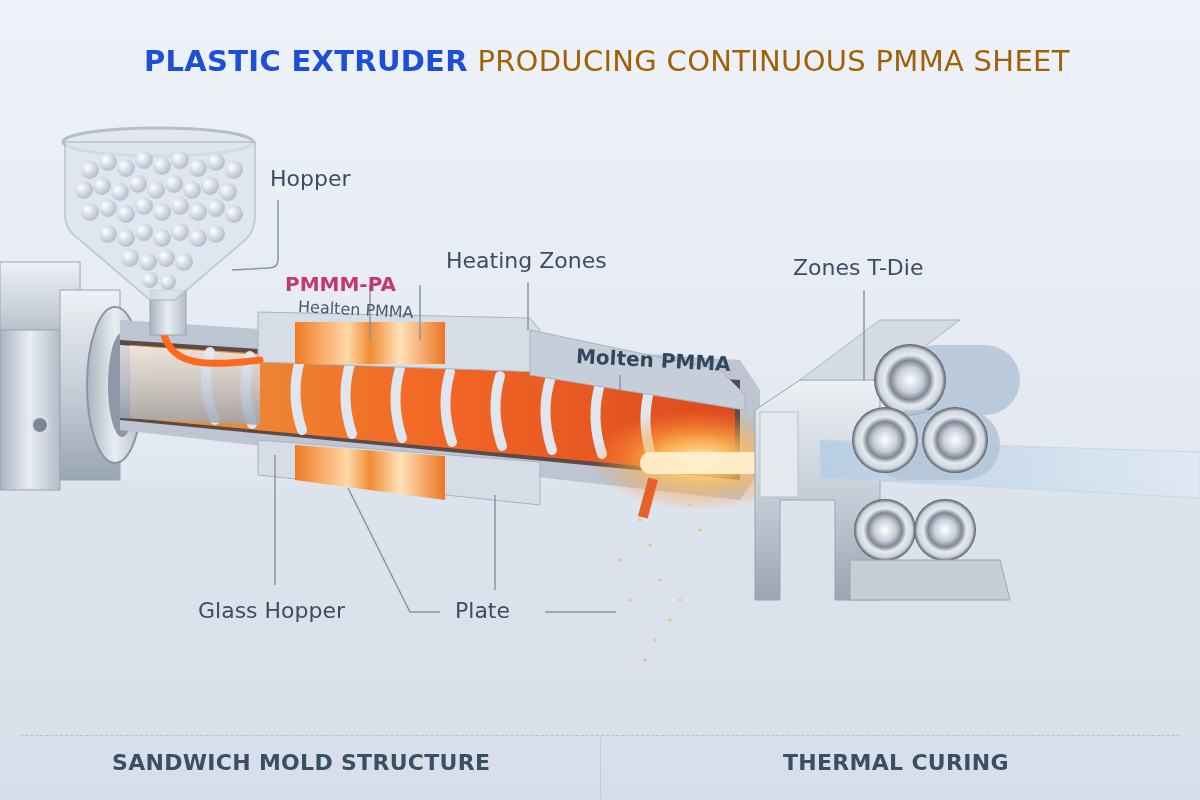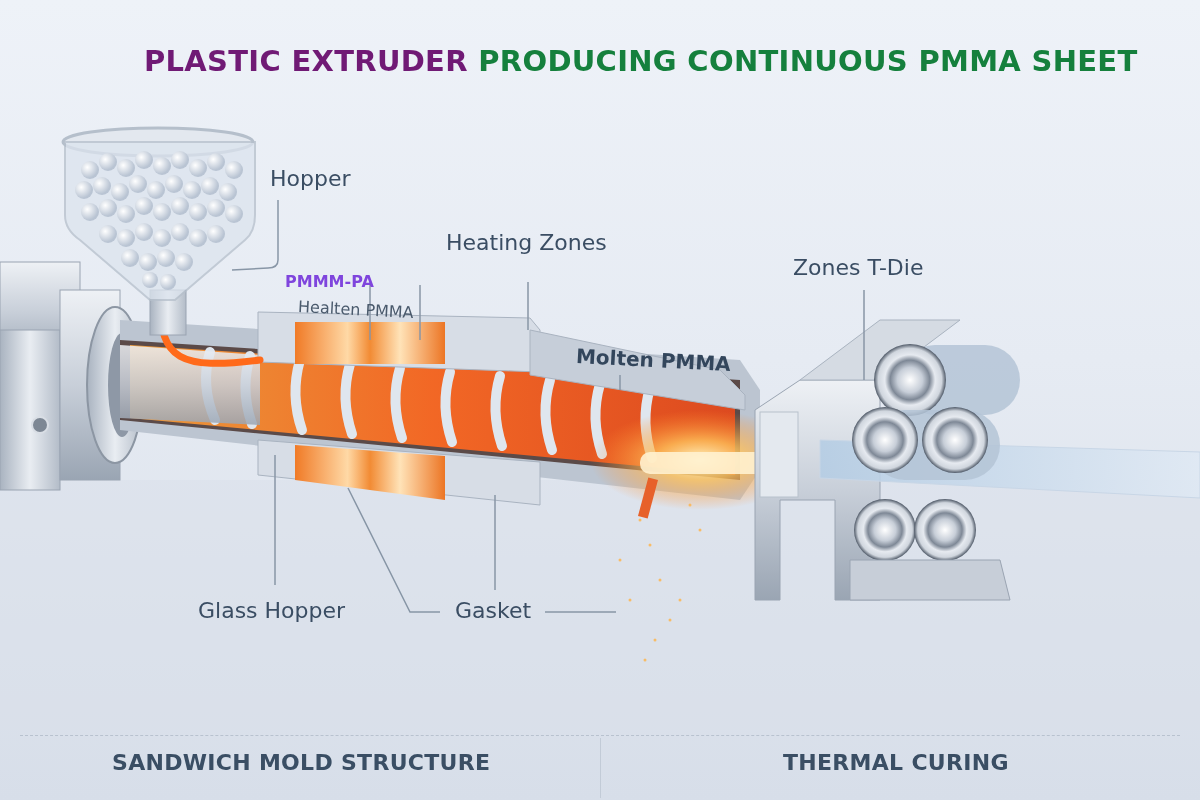--- a/index.html
+++ b/index.html
@@ -6,27 +6,27 @@
   body {
     width: 1200px; height: 800px; overflow: hidden; position: relative;
     font-family: "DejaVu Sans", sans-serif;
     background: linear-gradient(180deg, #eef2f8 0%, #e6ebf3 45%, #dfe5ee 70%, #d7dee9 100%);
   }
   .stage { position: absolute; inset: 0; }
   .title {
     position: absolute; left: 144px; top: 44px; font-size: 29px; letter-spacing: 0.3px;
     color: #3b4d63; white-space: nowrap;
   }
-  .title b { font-weight: 700; color: #701a75; }
-  .title span.rest { font-weight: 700; color: #15803d; }
+  .title b { font-weight: 700; color: #1d4ed8; }
+  .title span.rest { font-weight: 400; color: #a16207; }
 
   .label { position: absolute; color: #3a4d63; font-size: 22px; white-space: nowrap; }
   .label.small { font-size: 16px; color: #4a5a6c; }
   .label.bold { font-weight: 700; font-size: 20px; color: #33465c; }
-  .label.blur { font-weight: 700; font-size: 16px; color: #6d28d9; opacity: 0.85; }
+  .label.blur { font-weight: 700; font-size: 20px; color: #be185d; opacity: 0.85; }
 
   .footer-line { position: absolute; left: 20px; right: 20px; top: 735px; border-top: 1px dashed #b8c2cf; }
   .footer-div { position: absolute; left: 600px; top: 738px; width: 1px; height: 60px; background: #c2cbd7; }
   .footer-label {
     position: absolute; top: 750px; font-size: 22px; font-weight: 700; letter-spacing: 0.3px;
     color: #3a4e64; white-space: nowrap;
   }
   svg.art { position: absolute; left: 0; top: 0; }
 </style>
 </head>
@@ -223,23 +223,23 @@
     </g>
   </svg>
 
   <div class="title">
     <b>PLASTIC EXTRUDER</b><span class="rest"> PRODUCING CONTINUOUS PMMA SHEET</span>
   </div>
 
   <div class="label" style="left:270px; top:166px;text-align:right;">Hopper</div>
   <div class="label blur" style="left:285px; top:272px;">PMMM-PA</div>
   <div class="label small" style="left:298px; top:300px; transform:rotate(3deg);">Healten PMMA</div>
-  <div class="label" style="left:446px; top:230px;">Heating Zones</div>
+  <div class="label" style="left:446px; top:248px;">Heating Zones</div>
   <div class="label bold" style="left:576px; top:348px; transform:rotate(3deg);">Molten PMMA</div>
   <div class="label" style="left:793px; top:255px;">Zones T-Die</div>
   <div class="label" style="left:198px; top:598px;">Glass Hopper</div>
-  <div class="label" style="left:455px; top:598px;">Gasket</div>
+  <div class="label" style="left:455px; top:598px;">Plate</div>
 
   <div class="footer-line"></div>
   <div class="footer-div"></div>
   <div class="footer-label" style="left:783px;">THERMAL CURING</div>
   <div class="footer-label" style="left:112px;">SANDWICH MOLD STRUCTURE</div>
 </div>
 
 </body></html>

